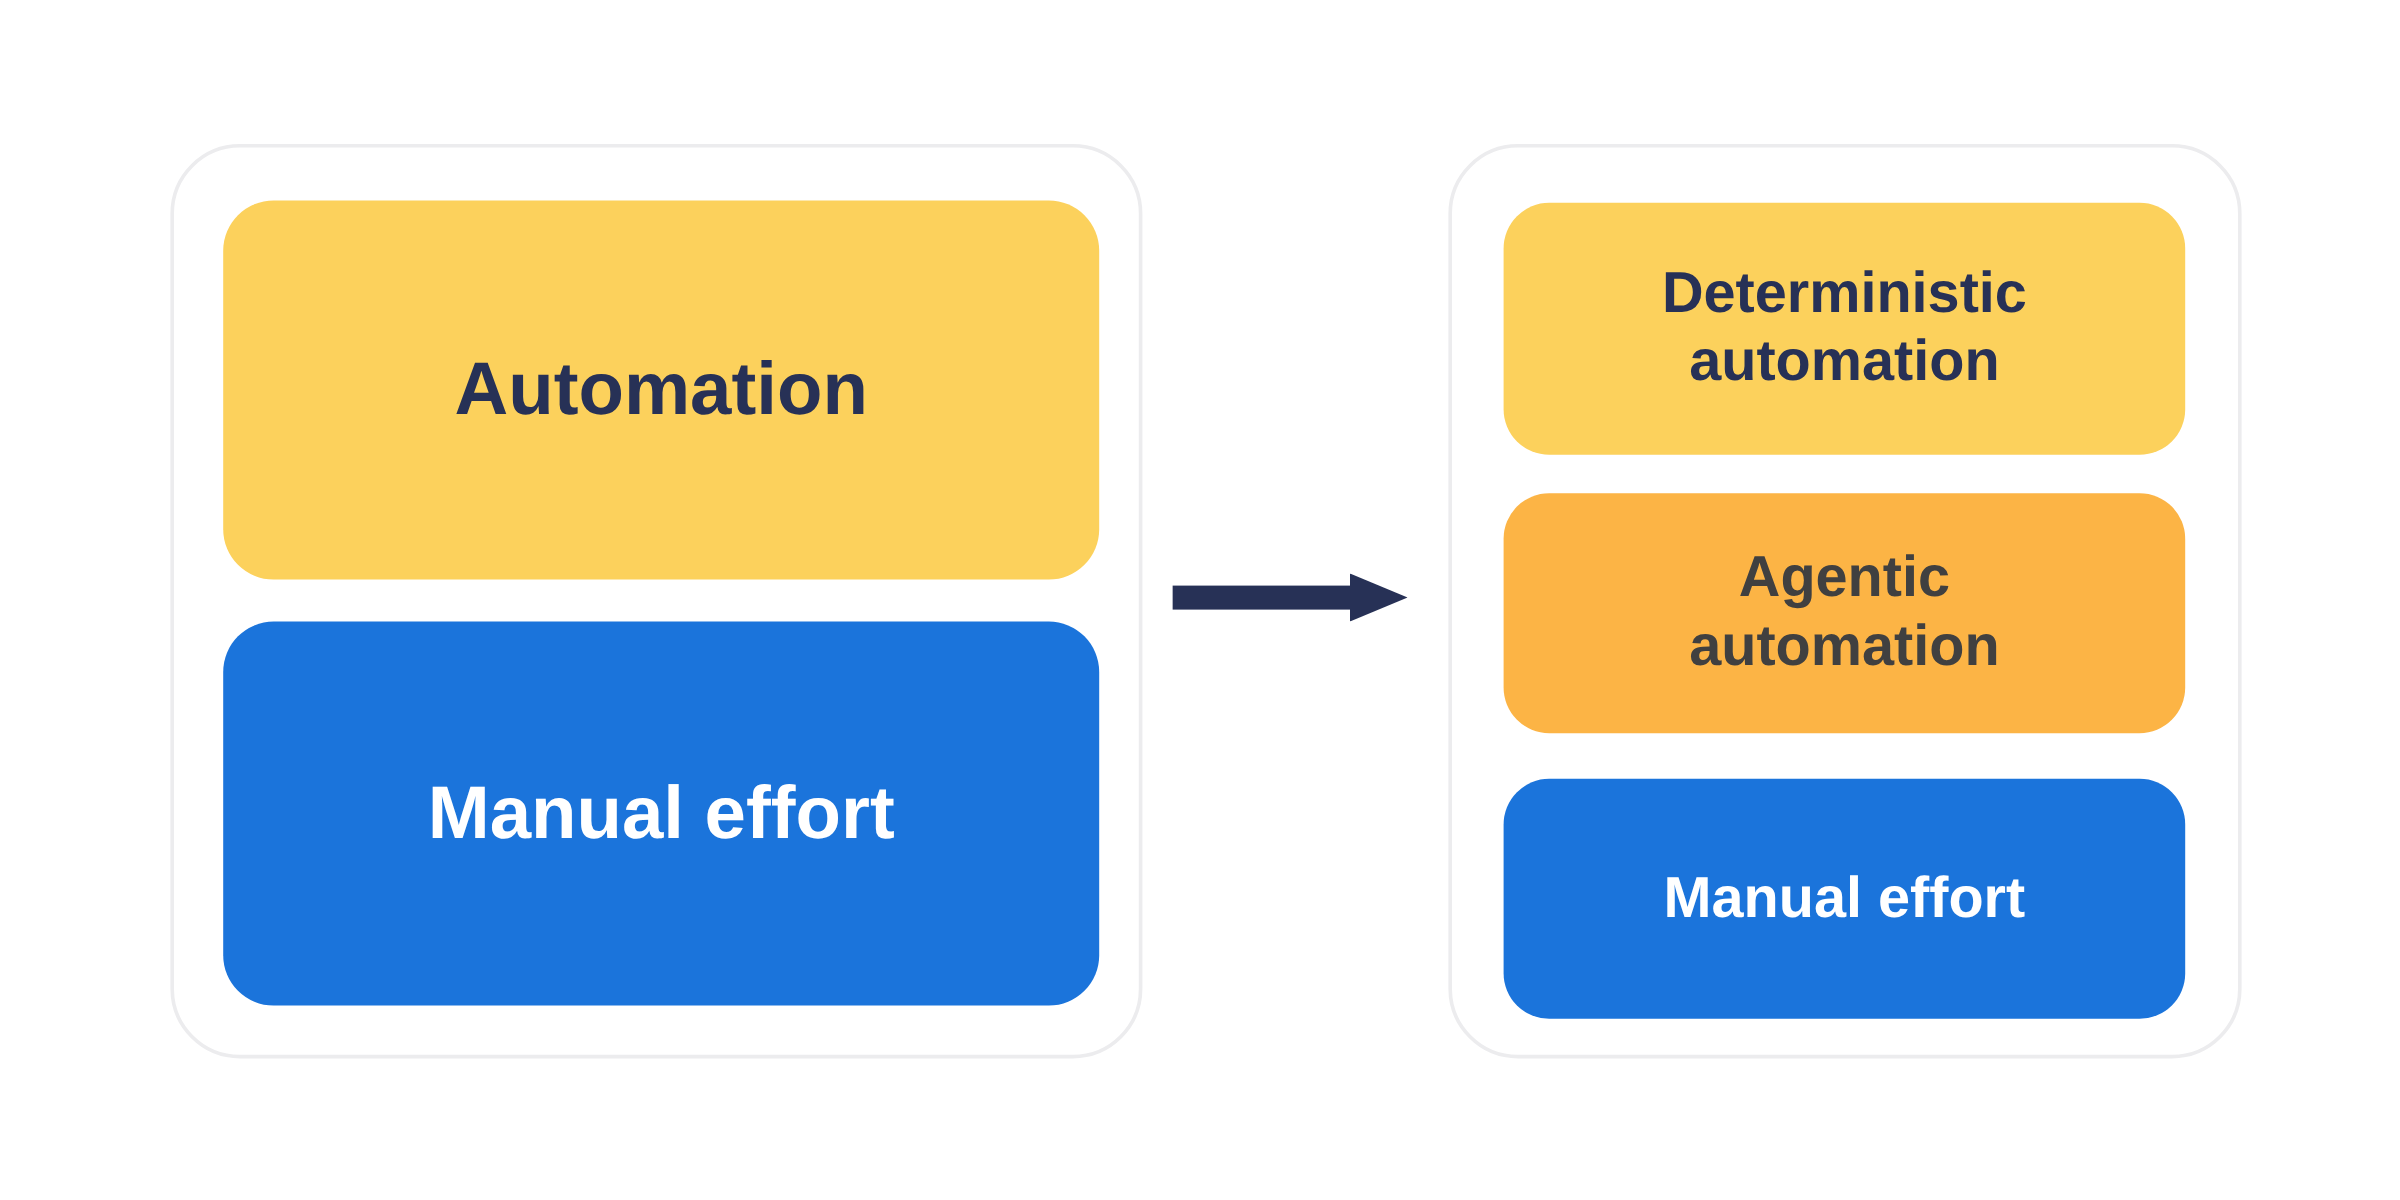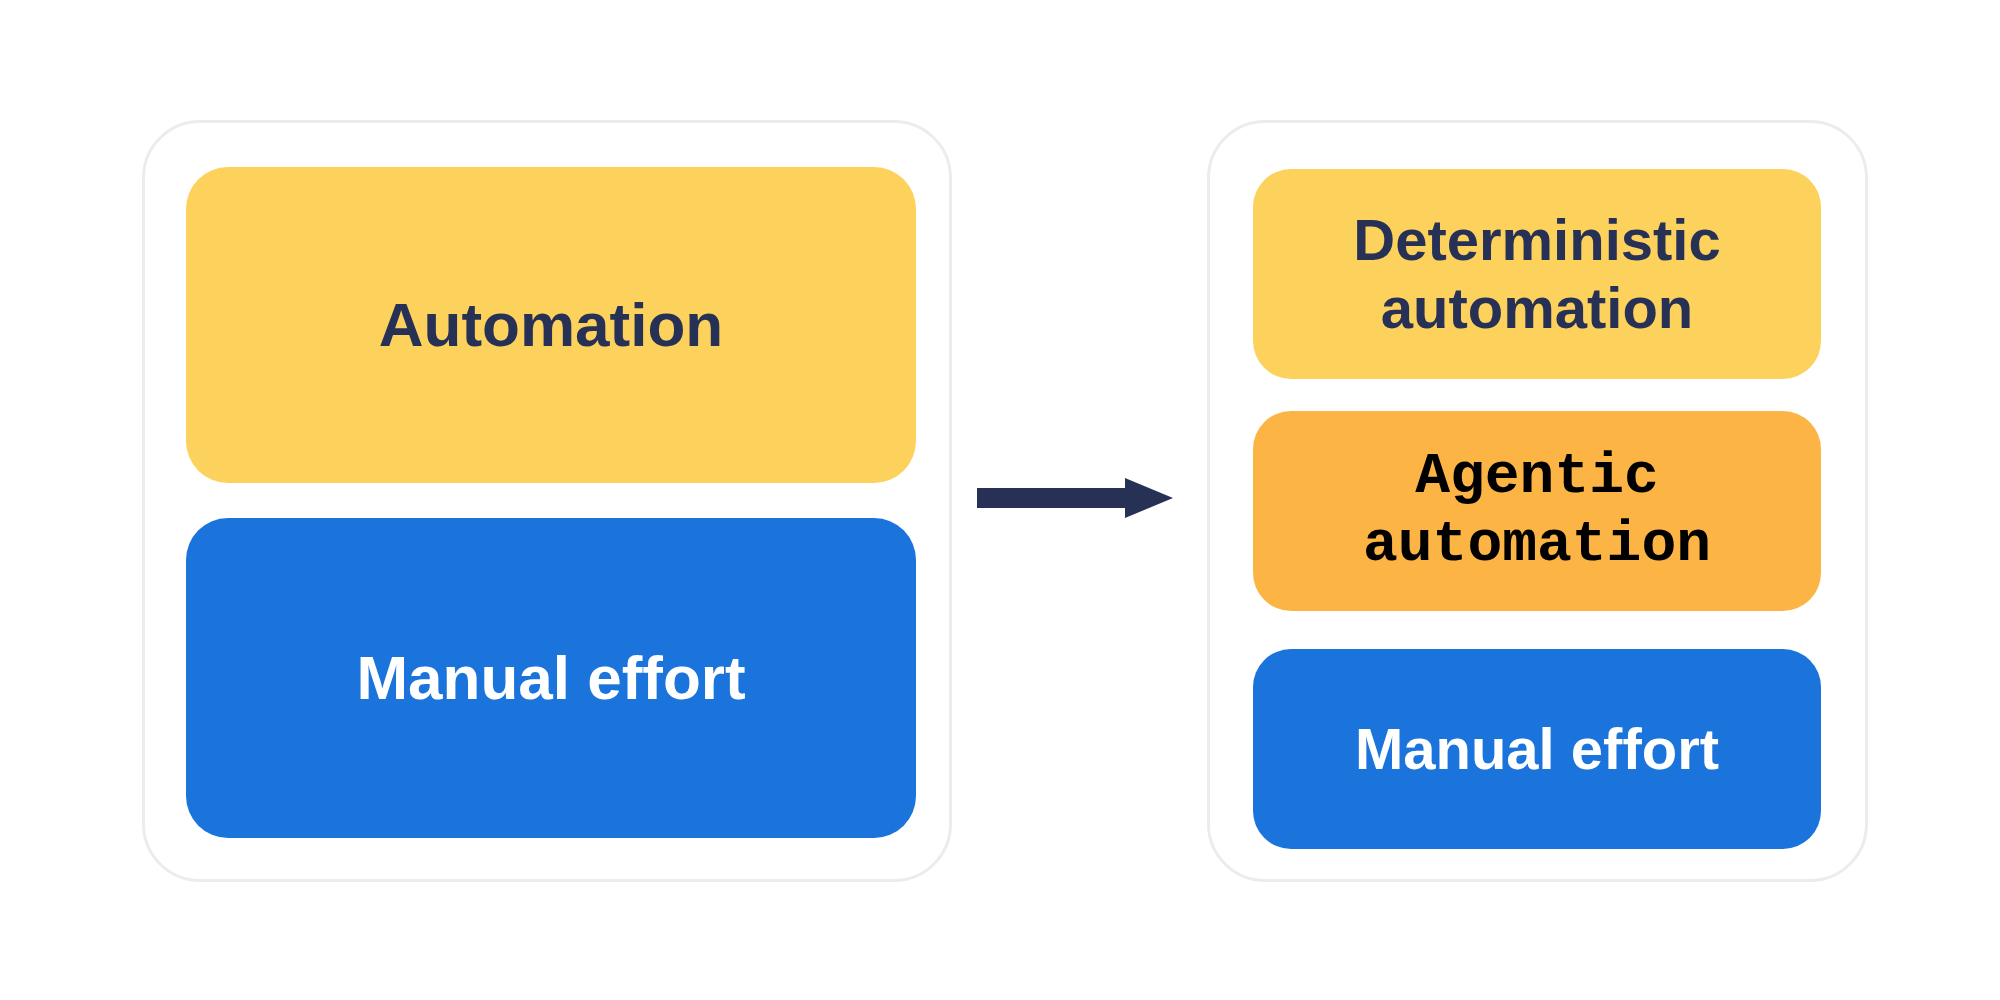--- a/index.html
+++ b/index.html
@@ -37,21 +37,21 @@
 
   
   .box-l-auto   { left: 41px; top: 44px;  width: 730px; height: 316px; }
   .box-l-manual { left: 41px; top: 395px; width: 730px; height: 320px; }
 
   
   .box-r { left: 43px; width: 568px; border-radius: 38px; }
   .box-r-det    { top: 46px;  height: 210px; }
   .box-r-agent  { top: 288px; height: 200px; }
   .box-r-manual { top: 526px; height: 200px; }
-  .box-r .label { font-size: 58px; }
+  .box-r .label { font-size: 48px; }
 
   .arrow-wrap {
     position: absolute; left: 977px; top: 478px; width: 196px; height: 40px;
   }
   .arrow-wrap svg { display: block; width: 196px; height: 40px; }
 </style>
 </head>
 <body>
 
 <div class="canvas">
@@ -71,21 +71,21 @@
       <polygon points="148,0 196,20 148,40" fill="currentColor"></polygon>
     </svg>
   </div>
 
   <div class="panel panel-right">
     <div class="box box-r box-r-det" style="background-color: rgb(252, 209, 92);">
       <span class="label" style="color: rgb(39, 49, 86);">Deterministic
 automation</span>
     </div>
     <div class="box box-r box-r-agent" style="background-color: rgb(252, 180, 69);">
-      <span class="label" style="color: #000000; font-family: Liberation Mono, monospace;">Agentic
+      <span class="label" style="color: #404040;">Agentic
 automation</span>
     </div>
     <div class="box box-r box-r-manual" style="background-color: rgb(27, 116, 219);">
       <span class="label" style="color: rgb(255, 255, 255);">Manual effort</span>
     </div>
   </div>
 
 </div>
 
 </body></html>

